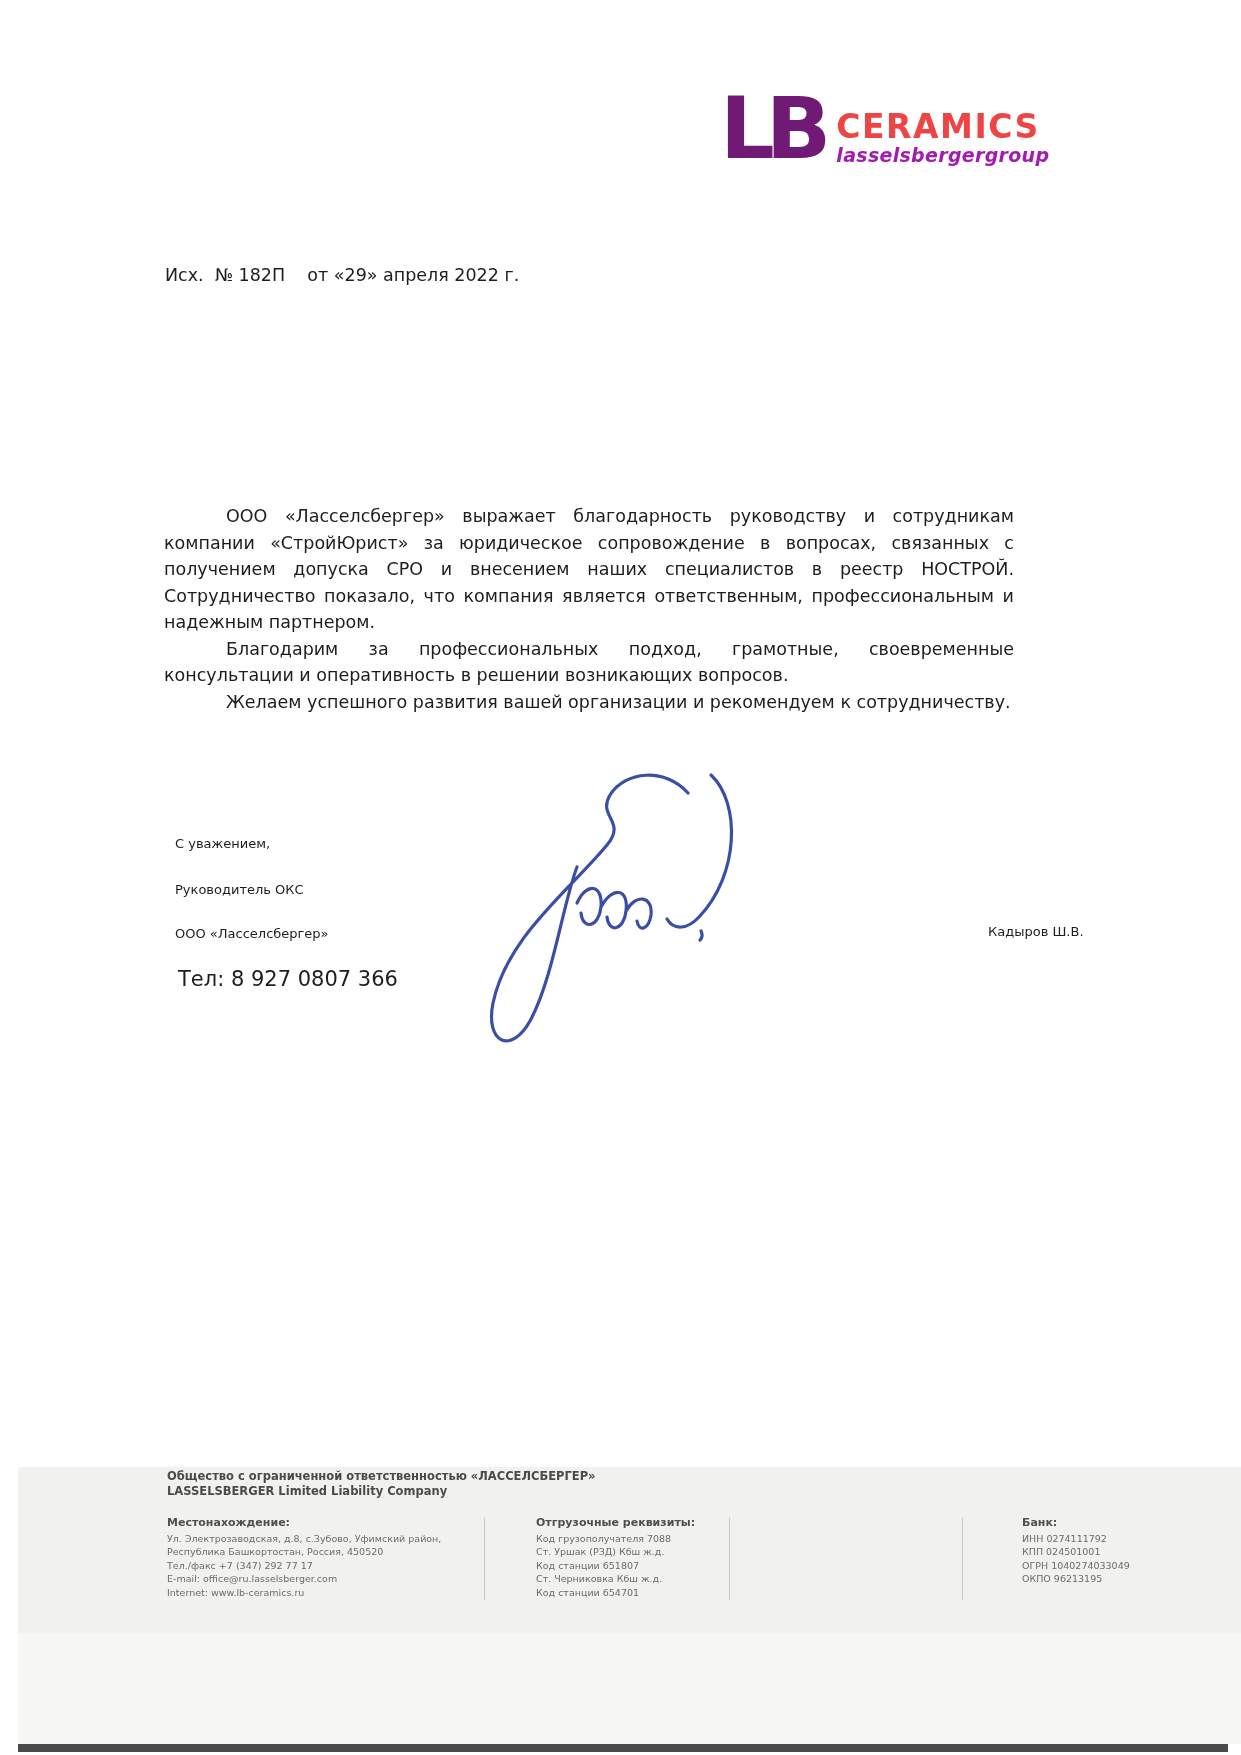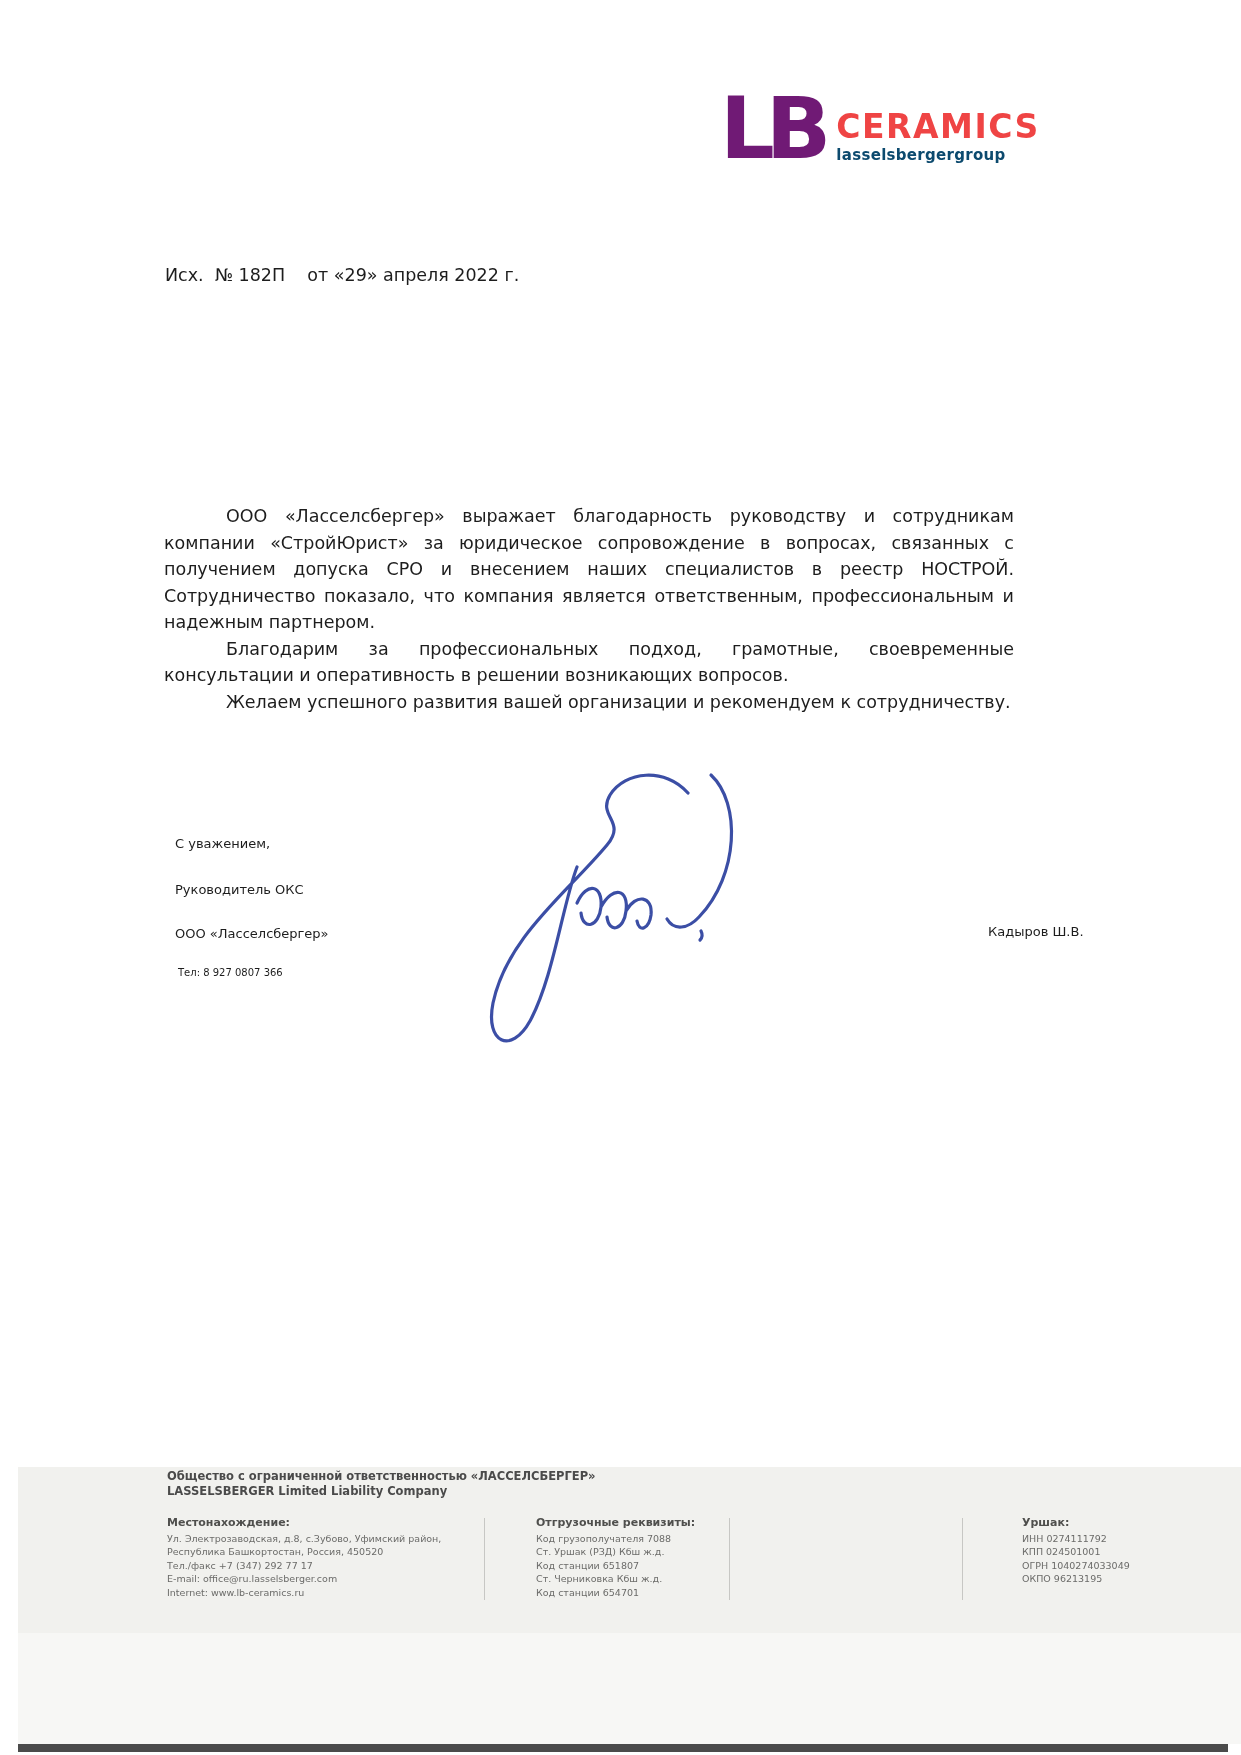--- a/index.html
+++ b/index.html
@@ -18,43 +18,43 @@
   .logo-lb {
     font-size:86px; font-weight:bold; line-height:80px;
     color:#701a75; letter-spacing:-9px;
   }
   .logo-text { margin-left:14px; padding-top:22px; }
   .logo-brand {
     font-size:33px; font-weight:bold; color:#ef4444;
     letter-spacing:1.5px; line-height:34px;
   }
   .logo-sub {
-    font-size:15px; font-weight:bold; color:#0c4a6e;
-    letter-spacing:0.3px; line-height:22px;
+    font-size:19px; font-weight:bold; color:#a21caf;
+    letter-spacing:0.3px; line-height:22px;font-style:italic;
   }
 
   
   .ref-line {
     position:absolute; left:165px; top:265px;
     font-size:17.5px; white-space:pre;
   }
 
   
   .letter-body {
     position:absolute; left:164px; top:503px; width:850px;
     font-size:17.5px; line-height:26.5px; text-align:justify;
   }
   .letter-body p { margin:0; text-indent:62px; }
 
   
   .sig-line { position:absolute; font-size:13px; }
   .closing   { left:175px; top:836px; }
   .sig-title { left:175px; top:882px; }
   .sig-company { left:175px; top:926px; }
-  .sig-phone { left:178px; top:967px; font-size:10px; }
+  .sig-phone { left:178px; top:967px; font-size:21px; }
   .signer-name { left:988px; top:924px; }
 
   .signature-svg { position:absolute; left:455px; top:745px; }
 
   
   .footer-band {
     position:absolute; left:18px; top:1467px; width:1223px; height:166px;
     background:#f1f1ee;
   }
   .footer-band-lower {
@@ -151,21 +151,21 @@
     <div>Ст. Черниковка Кбш ж.д.</div>
     <div>Код станции 654701</div>
   </div>
 
   <div class="footer-divider div-2"></div>
 
 
   <div class="footer-divider div-3"></div>
 
   <div class="footer-col col-4">
-    <div class="col-title">Уршак:</div>
+    <div class="col-title">Банк:</div>
     <div>ИНН 0274111792</div>
     <div>КПП 024501001</div>
     <div>ОГРН 1040274033049</div>
     <div>ОКПО 96213195</div>
   </div>
 
   <div class="bottom-edge"></div>
 
 </div>
 

